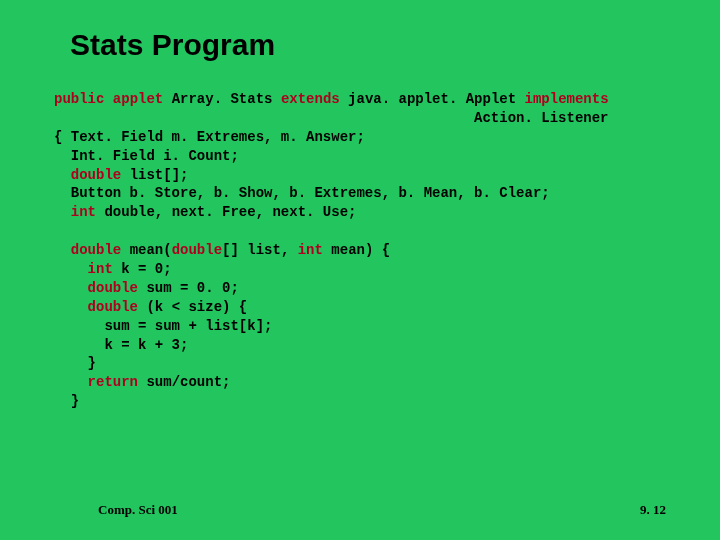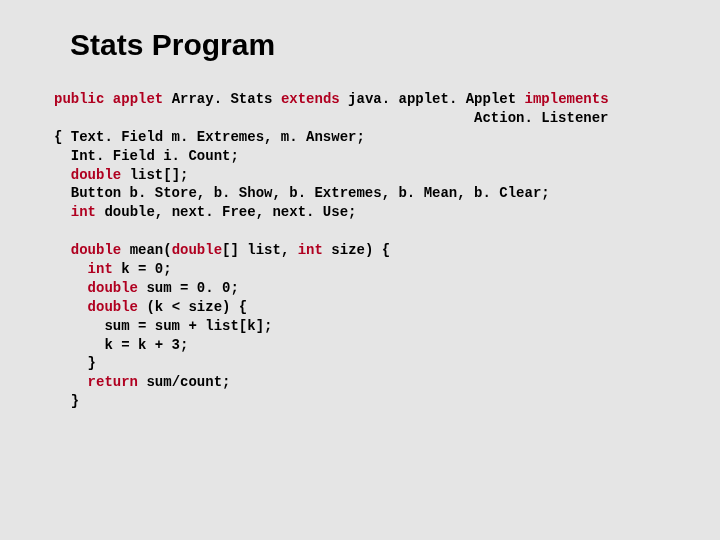--- a/index.html
+++ b/index.html
@@ -1,21 +1,21 @@
 <!DOCTYPE html>
 <html><head>
 <meta charset="utf-8">
 <style>
   * { margin: 0; padding: 0; box-sizing: border-box; }
   html, body { width: 720px; height: 540px; background: #fff; font-family: Arial, Helvetica, sans-serif; }
   .page {
     width: 720px;
     height: 540px;
     position: relative;
-    background: #e5e5e5;
+    background: #22c55e;
     padding: 28px 54px 0 54px;
   }
   .title {
     font-size: 30px;
     font-weight: bold;
     color: #000;
     margin-left: 16px;
     margin-bottom: 28px;
   }
   .code {
@@ -49,23 +49,27 @@
   <div class="title">Stats Program</div>
 
   <div class="code"><span class="kw">public</span><span> </span><span class="kw">applet</span><span> Array. Stats </span><span class="kw">extends</span><span> java. applet. Applet </span><span class="kw">implements</span>
 <span>                                                  Action. Listener</span>
 <span>{ Text. Field m. Extremes, m. Answer;</span>
 <span>  Int. Field i. Count;</span>
 <span>  </span><span class="kw">double</span><span> list[];</span>
 <span>  Button b. Store, b. Show, b. Extremes, b. Mean, b. Clear;</span>
 <span>  </span><span class="kw">int</span><span> double, next. Free, next. Use;</span>
 <span></span>
-<span>  </span><span class="kw">double</span><span> mean(</span><span class="kw">double</span><span>[] list, </span><span class="kw">int</span><span> size) {</span>
+<span>  </span><span class="kw">double</span><span> mean(</span><span class="kw">double</span><span>[] list, </span><span class="kw">int</span><span> mean) {</span>
 <span>    </span><span class="kw">int</span><span> k = 0;</span>
 <span>    </span><span class="kw">double</span><span> sum = 0. 0;</span>
 <span>    </span><span class="kw">double</span><span> (k &lt; size) {</span>
 <span>      sum = sum + list[k];</span>
 <span>      k = k + 3;</span>
 <span>    }</span>
 <span>    </span><span class="kw">return</span><span> sum/count;</span>
 <span>  }</span></div>
 
+  <div class="footer">
+    <span class="footer-left">Comp. Sci 001</span>
+    <span class="footer-right">9. 12</span>
+  </div>
 </div>
 
 </body></html>

